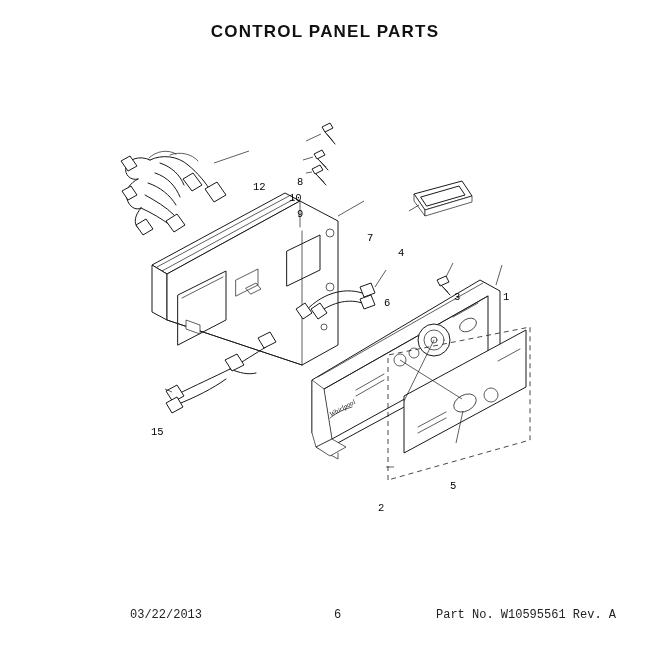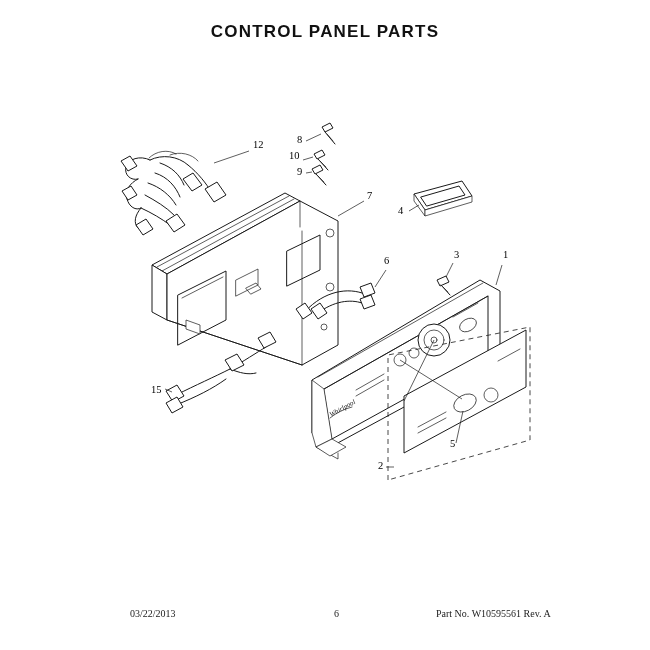--- a/index.html
+++ b/index.html
@@ -36,37 +36,38 @@
     position: absolute;
     left: 0;
     top: 55px;
     width: 650px;
     height: 530px;
   }
   .callout {
     position: absolute;
     font-size: 10.5px;
     color: #000;
-    font-family: Liberation Serif, serif;
+    font-family: Liberation Mono, monospace;
     line-height: 1;
     white-space: nowrap;
+    margin-top: 42px;
   }
   #footer-rule {
     position: absolute;
     left: 95px;
     top: 598px;
     width: 460px;
     height: 0px;
     border-top: 0px solid #ffffff;
   }
   .footer-text {
     position: absolute;
-    font-size: 10px;
+    font-size: 12px;
     color: #222;
-    font-family: Liberation Serif, serif;
+    font-family: Liberation Mono, monospace;
     white-space: nowrap;
     padding-left: 12px;
   }
   #footer-date { left: 118px; top: 608px; }
   #footer-page { left: 322px; top: 608px; }
   #footer-part { left: 424px; top: 608px; }
   svg { display: block; }
   .ln { fill: none; stroke: #1a1a1a; stroke-width: 1; stroke-linejoin: round; stroke-linecap: round; }
   .ln-thin { fill: none; stroke: #1a1a1a; stroke-width: 0.7; stroke-linejoin: round; stroke-linecap: round; }
   .ln-lead { fill: none; stroke: #1a1a1a; stroke-width: 0.7; }

